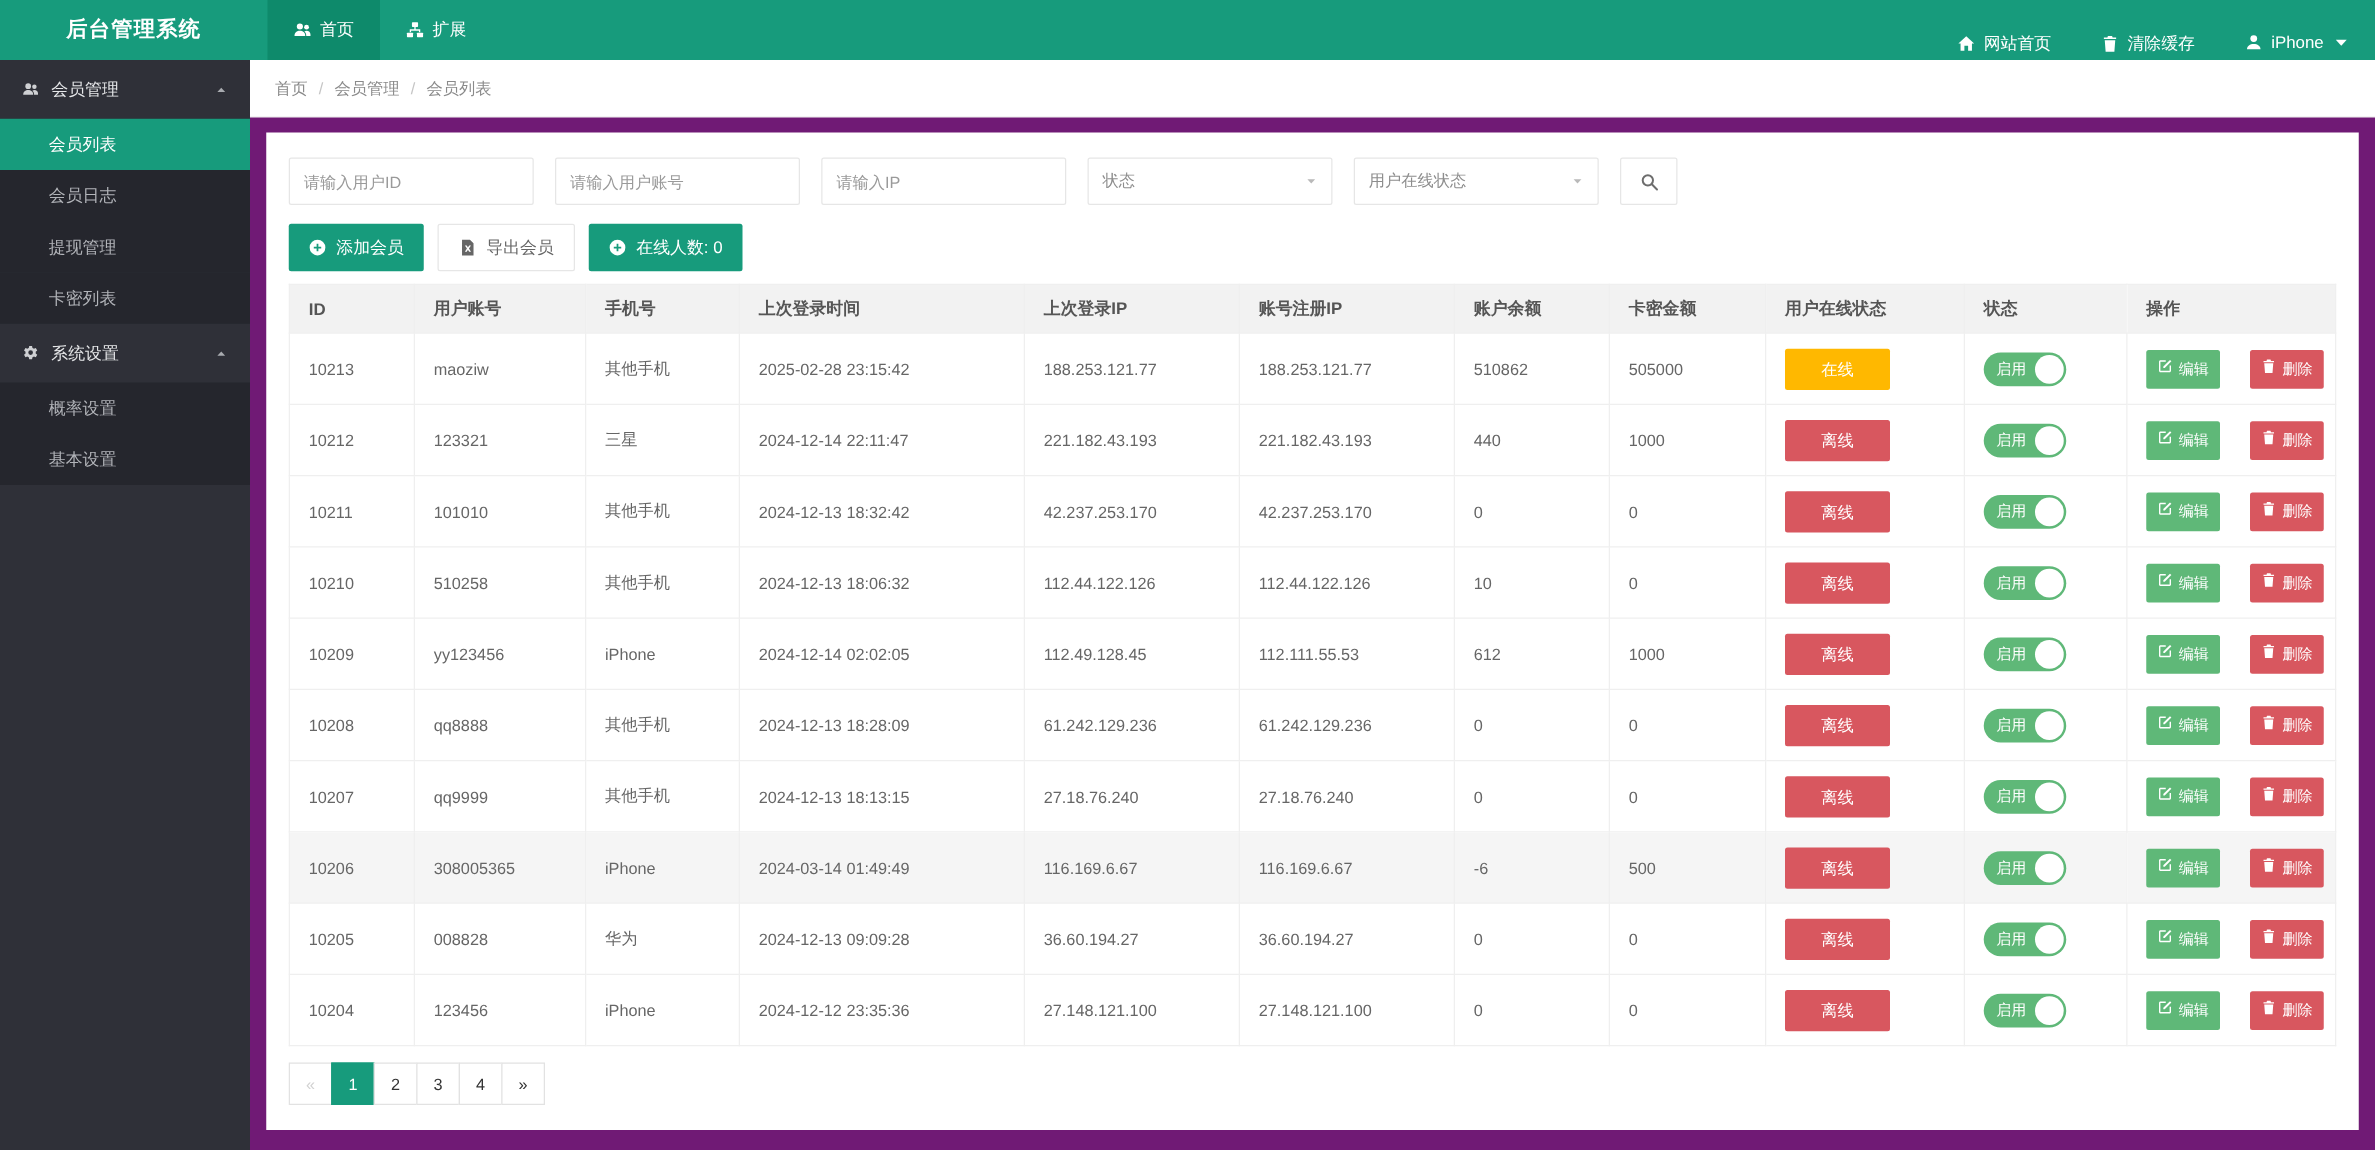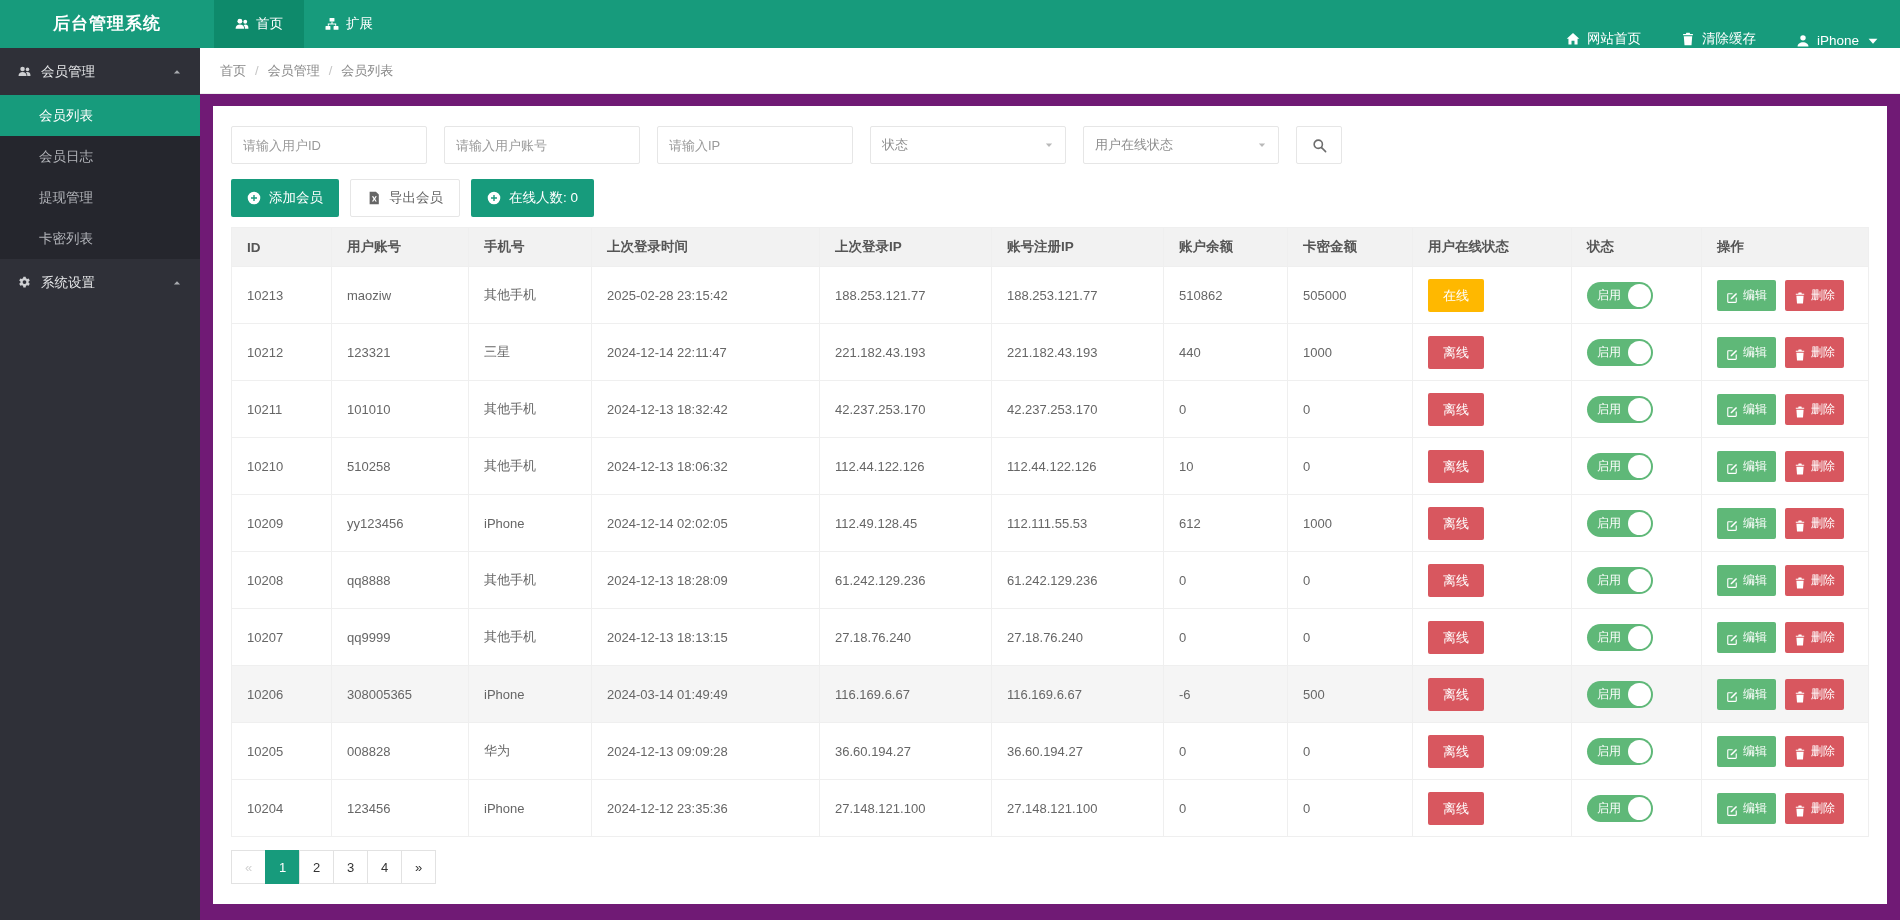--- a/index.html
+++ b/index.html
@@ -10,21 +10,21 @@
     --online-yellow:#ffb800; --danger-red:#d8575f; --success-green:#5fb878;
   }
   #app{ width:1900px; height:920px; position:relative; }
 
   
   .topbar{ height:48px; background:var(--primary); display:flex; align-items:stretch; color:#fff; }
   .logo{ width:214px; text-align:center; line-height:48px; font-size:17px; font-weight:bold; letter-spacing:1px; }
   .top-tabs{ display:flex; }
   .top-tab{ display:flex; align-items:center; gap:7px; padding:0 21px; font-size:13.5px; cursor:pointer; }
   .top-tab.active{ background:var(--primary-dark); }
-  .top-right{ margin-left:auto; display:flex; align-items:flex-end; }
+  .top-right{ margin-left:auto; display:flex; align-items:flex-start;margin-top:26px; }
   .top-item{ display:flex; align-items:center; gap:7px; padding:0 20px; font-size:13.5px; cursor:pointer; }
   .icon{ display:inline-flex; align-items:center; }
   .icon svg{ width:13px; height:13px; }
   .top-tab .icon svg,.top-item .icon svg{ width:14px; height:14px; }
   .caret{ display:inline-flex; }
   .caret svg{ width:10px; height:10px; }
 
   
   .sidebar{ position:absolute; left:0; top:48px; bottom:0; width:200px; background:var(--sidebar-bg); }
   .group-header{ height:47px; display:flex; align-items:center; gap:10px; padding:0 18px; color:#e6e7e9; font-size:13.5px; cursor:pointer; }
@@ -56,26 +56,26 @@
   .tbtn.teal{ background:var(--primary); color:#fff; }
   .tbtn.plain{ background:#fff; color:#666; border:1px solid #e6e6e6; }
   .tbtn .icon svg{ width:14px; height:14px; }
 
   
   table{ width:100%; border-collapse:collapse; table-layout:fixed; }
   th,td{ border:1px solid #efefef; text-align:left; padding:0 15px; overflow:hidden; white-space:nowrap; }
   thead th{ background:#f2f2f2; height:39px; font-size:13.5px; color:#555; font-weight:bold; }
   tbody td{ height:57px; font-size:13px; color:#666; }
   tbody tr.hl td{ background:#f5f5f5; }
-  .badge{ display:inline-block; padding:10px 15px; border-radius:2px; color:#fff; font-size:13px; line-height:1; }
+  .badge{ display:inline-block; padding:10px 29px; border-radius:2px; color:#fff; font-size:13px; line-height:1; }
   .badge.on{ background:var(--online-yellow); }
   .badge.off{ background:var(--danger-red); }
   .toggle{ position:relative; display:inline-flex; align-items:center; width:66px; height:27px; border-radius:14px; background:var(--success-green); color:#fff; font-size:12px; padding-left:10px; cursor:pointer; }
   .toggle .knob{ position:absolute; right:2px; top:2px; width:23px; height:23px; border-radius:50%; background:#fff; }
-  .abtn{ display:inline-flex; align-items:flex-end; gap:5px; border:none; border-radius:2px; color:#fff; font-size:12px; padding:7px 9px; cursor:pointer; font-family:inherit; margin-right:9px; }
+  .abtn{ display:inline-flex; align-items:flex-start; gap:5px; border:none; border-radius:2px; color:#fff; font-size:12px; padding:7px 9px; cursor:pointer; font-family:inherit; margin-right:24px; }
   .abtn .icon svg{ width:12px; height:12px; }
   .abtn.edit{ background:var(--success-green); }
   .abtn.del{ background:var(--danger-red); }
 
   
   .pagination{ display:inline-flex; margin-top:13px; }
   .page{ min-width:35px; height:34px; line-height:34px; text-align:center; padding:0 6px; border:1px solid #e2e2e2; background:#fff; font-size:13px; color:#333; margin-left:-1px; cursor:pointer; }
   .page:first-child{ margin-left:0; color:#d2d2d2; }
   .page.active{ background:var(--primary); border-color:var(--primary); color:#fff; }
 </style>
@@ -174,20 +174,24 @@
             <path d="M6.6.9h2.8l.4 2c.5.2 1 .5 1.4.8l1.9-.7 1.4 2.4-1.5 1.3a5.7 5.7 0 0 1 0 1.6l1.5 1.3-1.4 2.4-1.9-.7c-.4.3-.9.6-1.4.8l-.4 2H6.6l-.4-2a5.6 5.6 0 0 1-1.4-.8l-1.9.7-1.4-2.4L3 8.3a5.7 5.7 0 0 1 0-1.6L1.5 5.4l1.4-2.4 1.9.7c.4-.3.9-.6 1.4-.8zM8 5.2a2.3 2.3 0 1 0 0 4.6 2.3 2.3 0 0 0 0-4.6z"></path>
           </svg>
         </span>
         <span>系统设置</span>
         <span class="icon caret">
           <svg viewBox="0 0 16 16" fill="currentColor">
             <path d="M3 10.5h10L8 5z"></path>
           </svg>
         </span>
       </div>
+      <div class="submenu">
+        <div class="sub-item">概率设置</div>
+        <div class="sub-item">基本设置</div>
+      </div>
     </aside>
 
   <div class="main">
     <div class="breadcrumb" id="breadcrumb">
         <span class="crumb">首页</span>
         <span class="sep">/</span>
         <span class="crumb">会员管理</span>
         <span class="sep">/</span>
         <span class="crumb">会员列表</span>
       </div>

